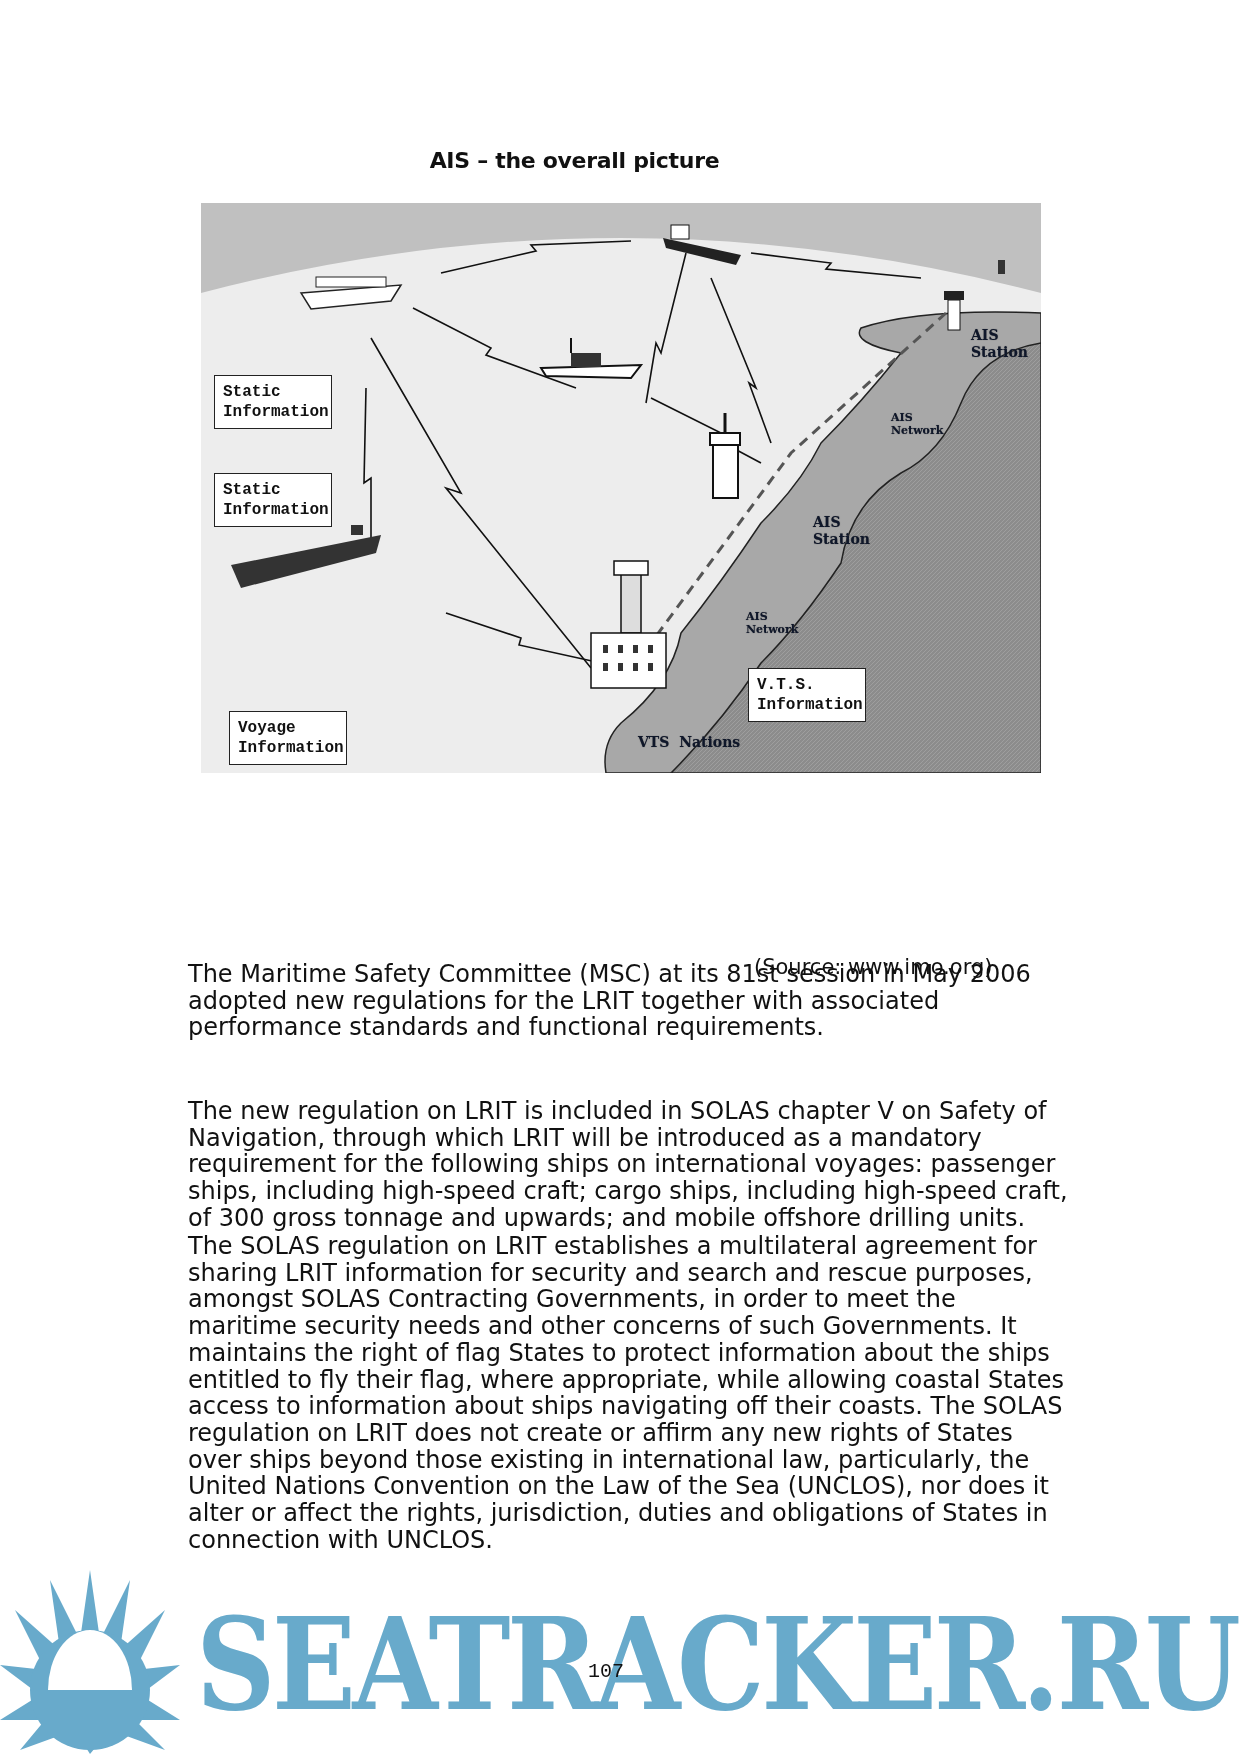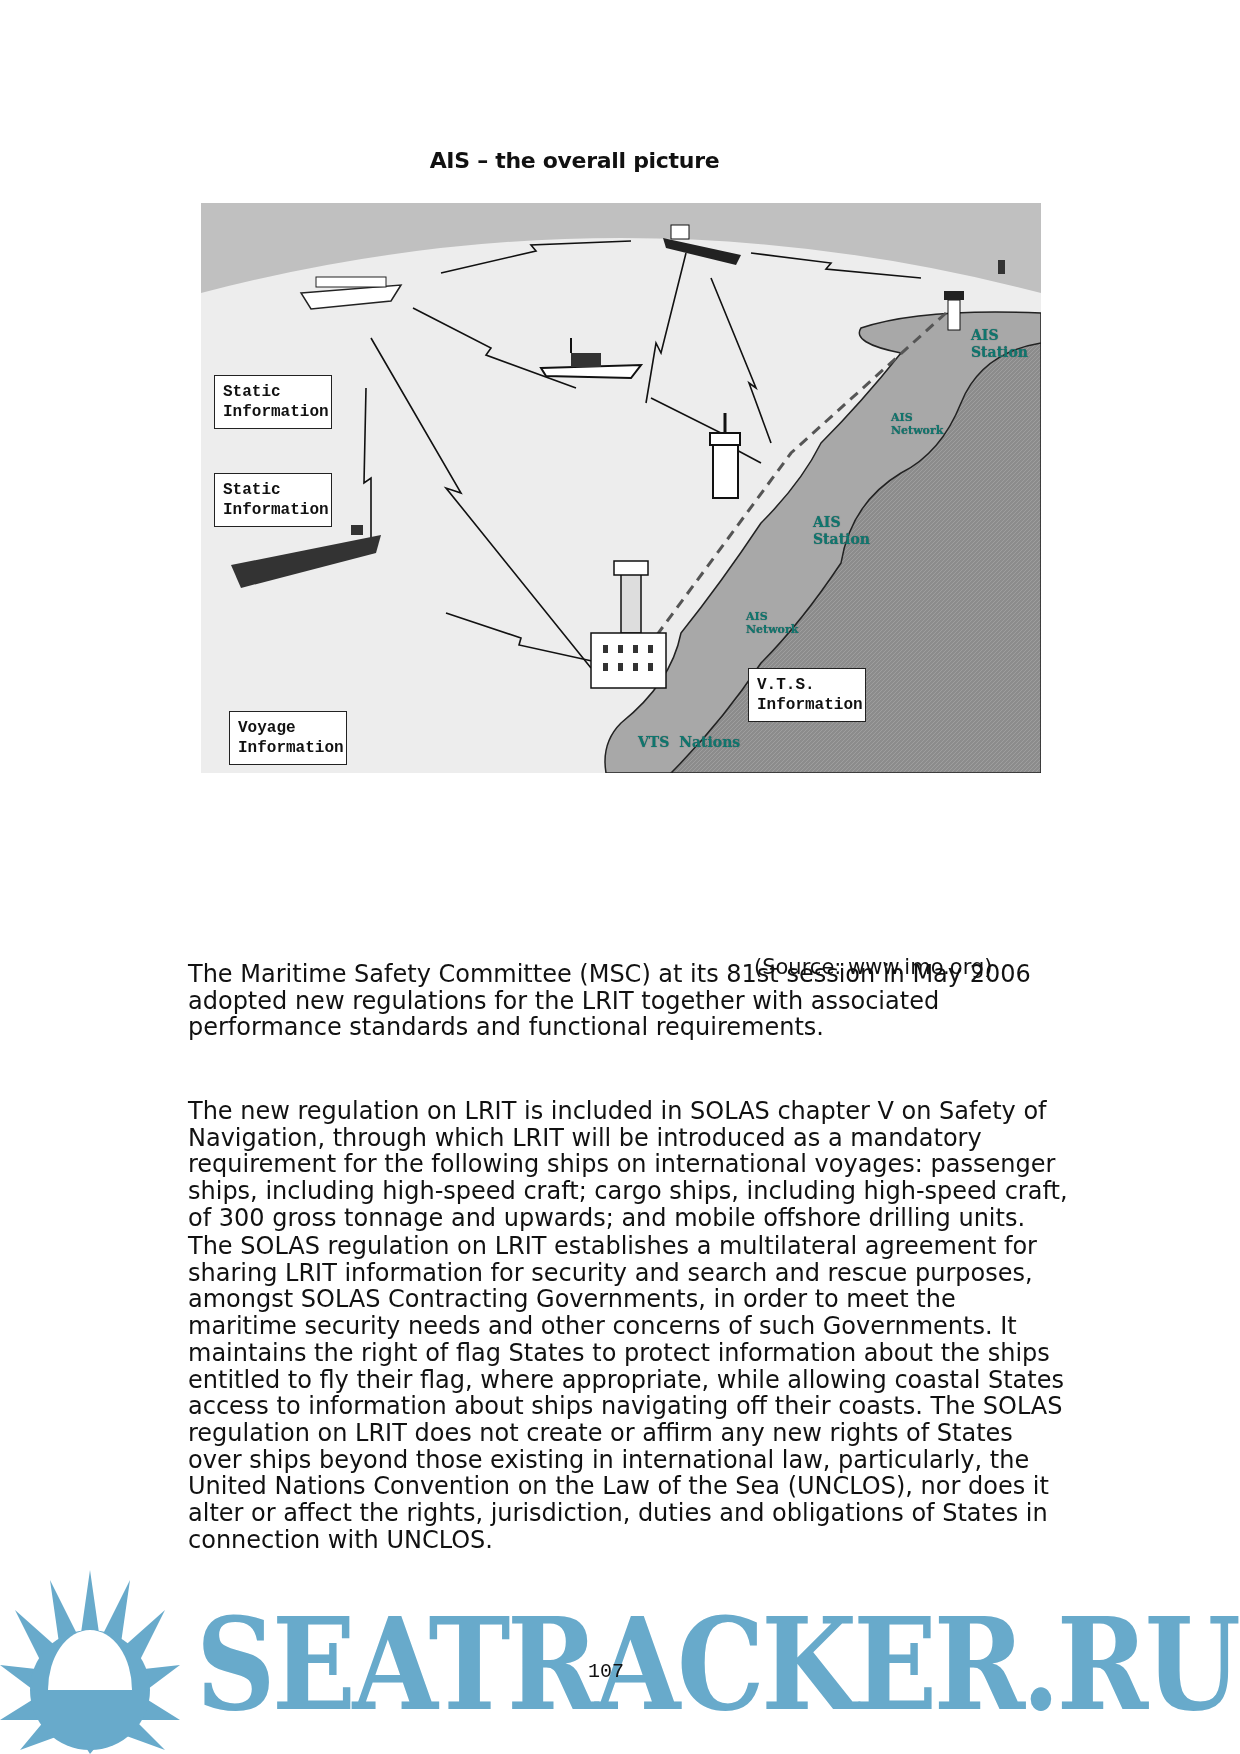--- a/index.html
+++ b/index.html
@@ -5,21 +5,21 @@
   html, body { margin:0; padding:0; background:#ffffff; }
   body { width:1240px; height:1754px; position:relative; overflow:hidden;
          font-family:"DejaVu Sans", "Liberation Sans", sans-serif; color:#111; }
   .title { position:absolute; top:148px; left:0; width:1149px; text-align:center;
            font-size:22px; font-weight:bold; letter-spacing:-0.3px; }
   .diagram { position:absolute; left:201px; top:203px; width:840px; height:570px; background:#ededed; overflow:hidden; }
   .diagram svg { position:absolute; left:0; top:0; }
   .infobox { position:absolute; background:#fff; border:1.5px solid #222;
              font-family:Liberation Mono, monospace; font-weight:bold;
              font-size:16px; line-height:20px; padding:6px 8px; color:#111; }
-  .maplabel { position:absolute; color:#0f766e; font-family:"DejaVu Serif","Liberation Serif",serif;
+  .maplabel { position:absolute; color:#0f172a; font-family:"DejaVu Serif","Liberation Serif",serif;
               font-weight:bold; font-size:14px; line-height:17px; text-shadow:0 0 1px #555; }
   .maplabel.small { font-size:11px; line-height:13px; }
   .section-head { position:absolute; top:905px; left:188px; width:900px; font-size:21px; }
   .section-head .h { font-weight:bold; }
   .section-head .src { position:absolute; left:566px; top:10px;margin-top:40px; }
   .para { position:absolute; left:188px; width:880px; font-size:24px; line-height:26.7px; }
   .p1 { top:961px; } .p2 { top:1098px; } .p3 { top:1233px; }
   .watermark { position:absolute; left:0; top:1570px; width:1240px; height:184px; }
   .wm-text { position:absolute; left:196px; top:1600px; font-family:"DejaVu Serif","Liberation Serif",serif;
              font-weight:bold; font-size:128px; letter-spacing:-4px; color:#68aacb;

